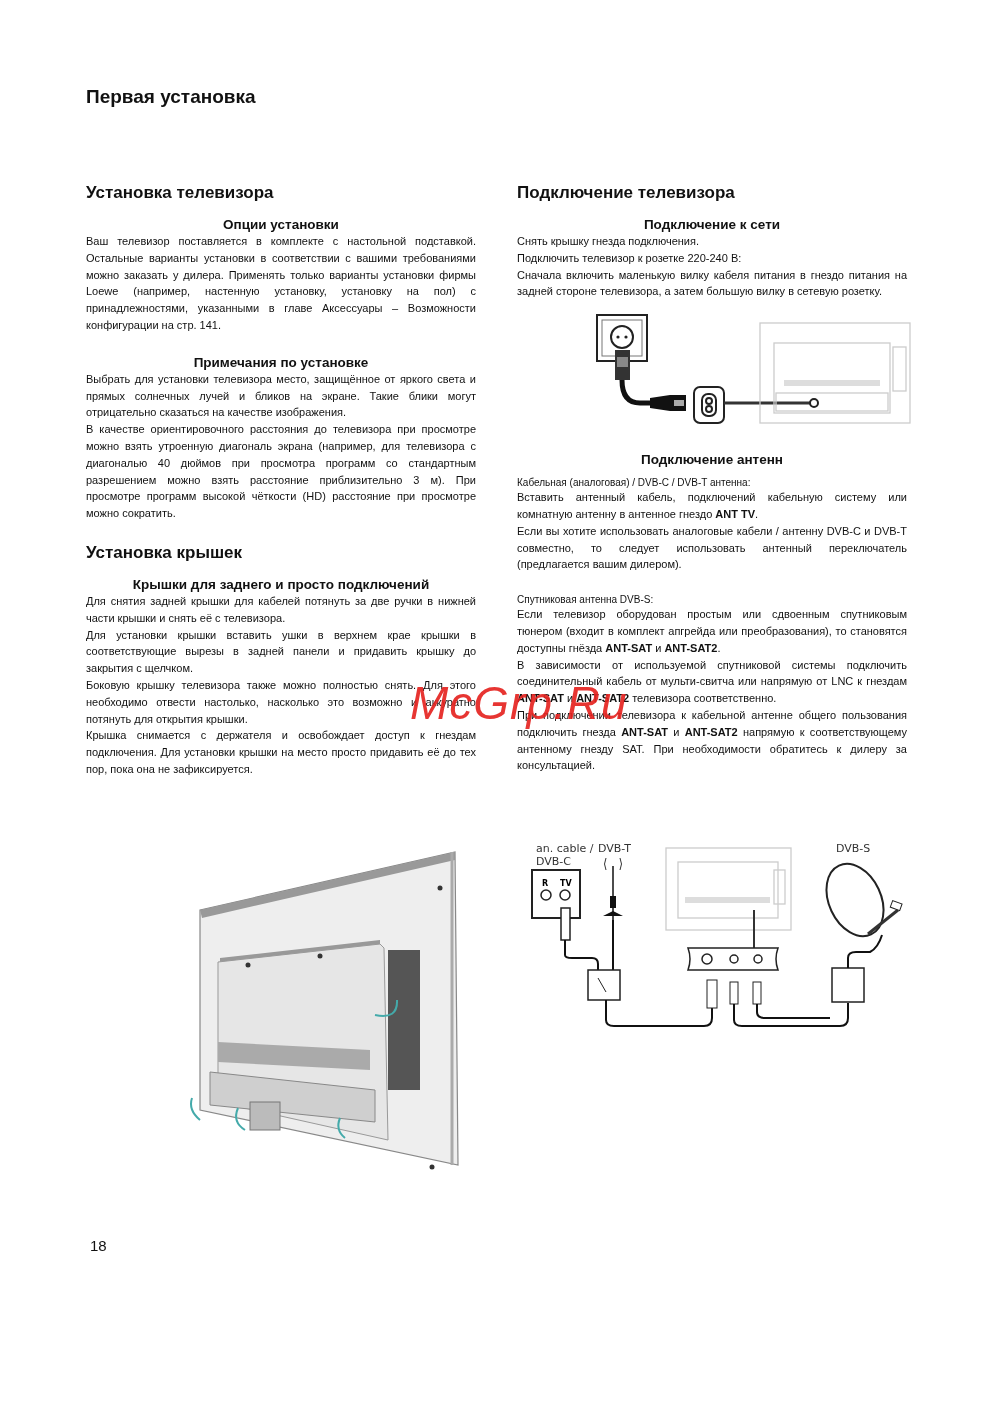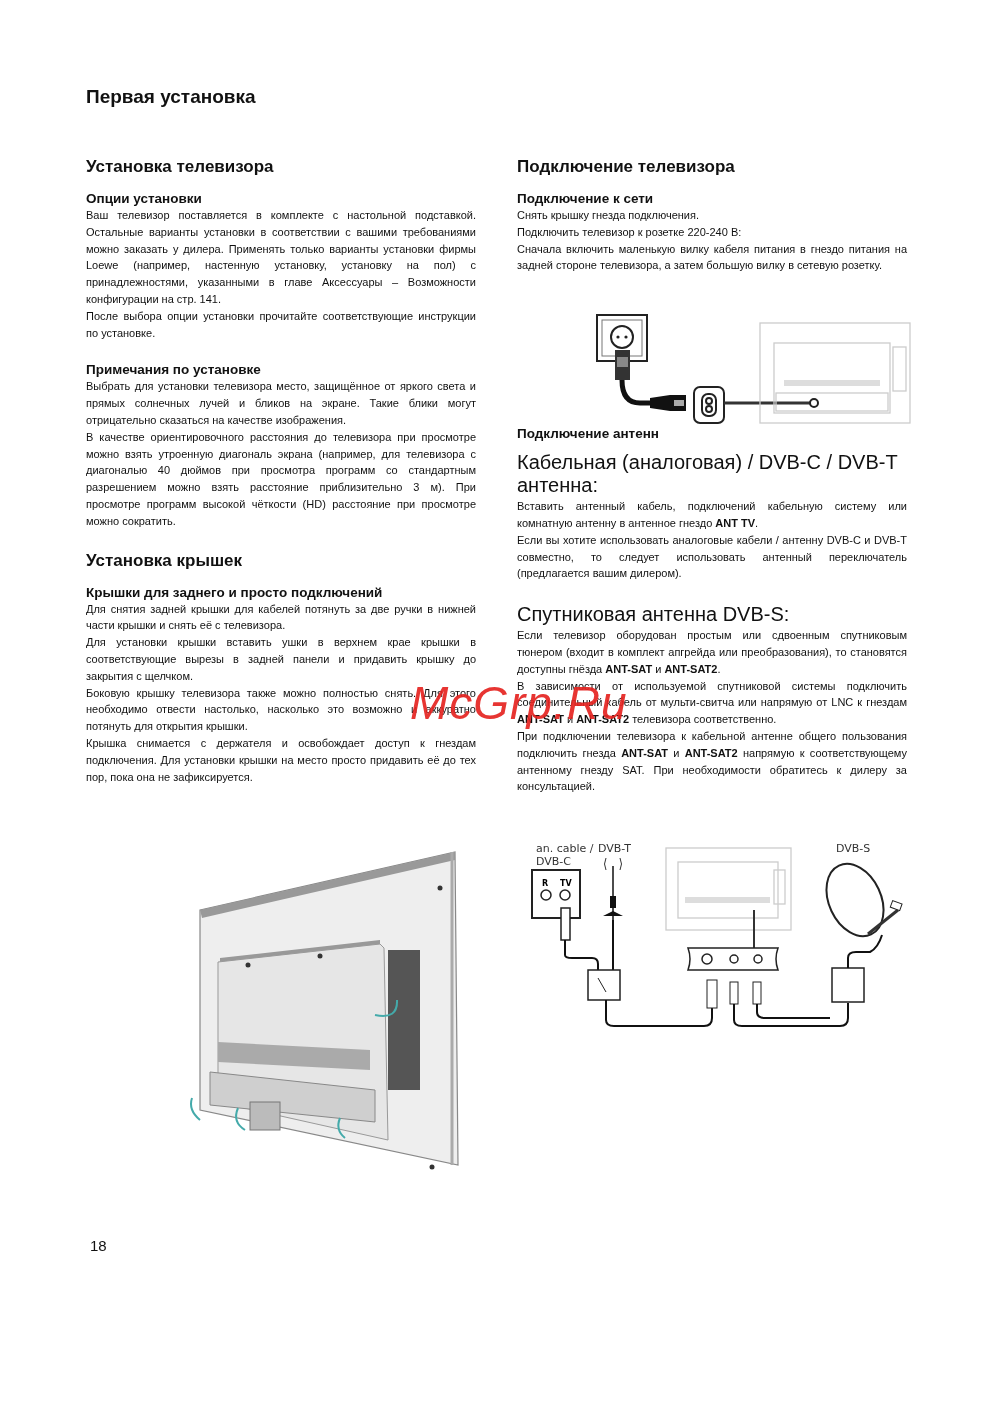--- a/index.html
+++ b/index.html
@@ -1,43 +1,42 @@
 <!DOCTYPE html>
 <html><head>
 <meta charset="utf-8">
 <style>
   html, body { margin:0; padding:0; background:#ffffff; }
   body { width:1000px; height:1415px; position:relative; overflow:hidden;
          font-family:"Liberation Sans", sans-serif; color:#111; }
   .page-title { position:absolute; left:86px; top:86px; font-size:19px; font-weight:bold; margin:0; }
-  .col { position:absolute; width:390px; }
+  .col { position:absolute; width:390px;margin-top:26px; }
   .col-left { left:86px; top:157px; }
   .col-right { left:517px; top:157px; }
   h2 { font-size:17px; font-weight:bold; margin:0 0 14px 0; }
-  h3 { font-size:13.5px; font-weight:bold; margin:0 0 1px 0; }
-  .sub { font-size:20px; margin:0 0 1px 0; }
+  h3 { font-size:13.5px; font-weight:bold; margin:0 0 1px 0;text-align:center; }
+  .sub { font-size:10px; margin:0 0 1px 0; }
   p { font-size:11px; line-height:16.8px; margin:0; text-align:justify; }
   .sp-m { height:21px; }
   b { font-weight:bold; }
   .fig { position:absolute; }
   .watermark { position:absolute; left:410px; top:676px; font-size:46px; color:#e52421;
                font-style:italic; font-family:"Liberation Sans", sans-serif; opacity:0.92; letter-spacing:1px;text-align:right; }
   .page-number { position:absolute; left:90px; top:1237px; font-size:15px; }
   svg text { font-family:"DejaVu Sans", sans-serif; }
 </style>
 </head>
 <body>
 
 <h1 class="page-title">Первая установка</h1>
 
 <div class="col col-left">
   <h2>Установка телевизора</h2>
   <h3>Опции установки</h3>
   <p>Ваш телевизор поставляется в комплекте с настольной подставкой. Остальные варианты установки в соответствии с вашими требованиями можно заказать у дилера. Применять только варианты установки фирмы Loewe (например, настенную установку, установку на пол) с принадлежностями, указанными в главе Аксессуары – Возможности конфигурации на стр. 141.</p>
-  <p>После выбора опции установки прочитайте соответствующие инструкции по установке.</p>
   <div class="sp-m"></div>
   <h3>Примечания по установке</h3>
   <p>Выбрать для установки телевизора место, защищённое от яркого света и прямых солнечных лучей и бликов на экране. Такие блики могут отрицательно сказаться на качестве изображения.</p>
   <p>В качестве ориентировочного расстояния до телевизора при просмотре можно взять утроенную диагональ экрана (например, для телевизора с диагональю 40 дюймов при просмотра программ со стандартным разрешением можно взять расстояние приблизительно 3 м). При просмотре программ высокой чёткости (HD) расстояние при просмотре можно сократить.</p>
   <div class="sp-m"></div>
   <h2>Установка крышек</h2>
   <h3>Крышки для заднего и просто подключений</h3>
   <p>Для снятия задней крышки для кабелей потянуть за две ручки в нижней части крышки и снять её с телевизора.</p>
   <p>Для установки крышки вставить ушки в верхнем крае крышки в соответствующие вырезы в задней панели и придавить крышку до закрытия с щелчком.</p>
   <p>Боковую крышку телевизора также можно полностью снять. Для этого необходимо отвести настолько, насколько это возможно и аккуратно потянуть для открытия крышки.</p>

